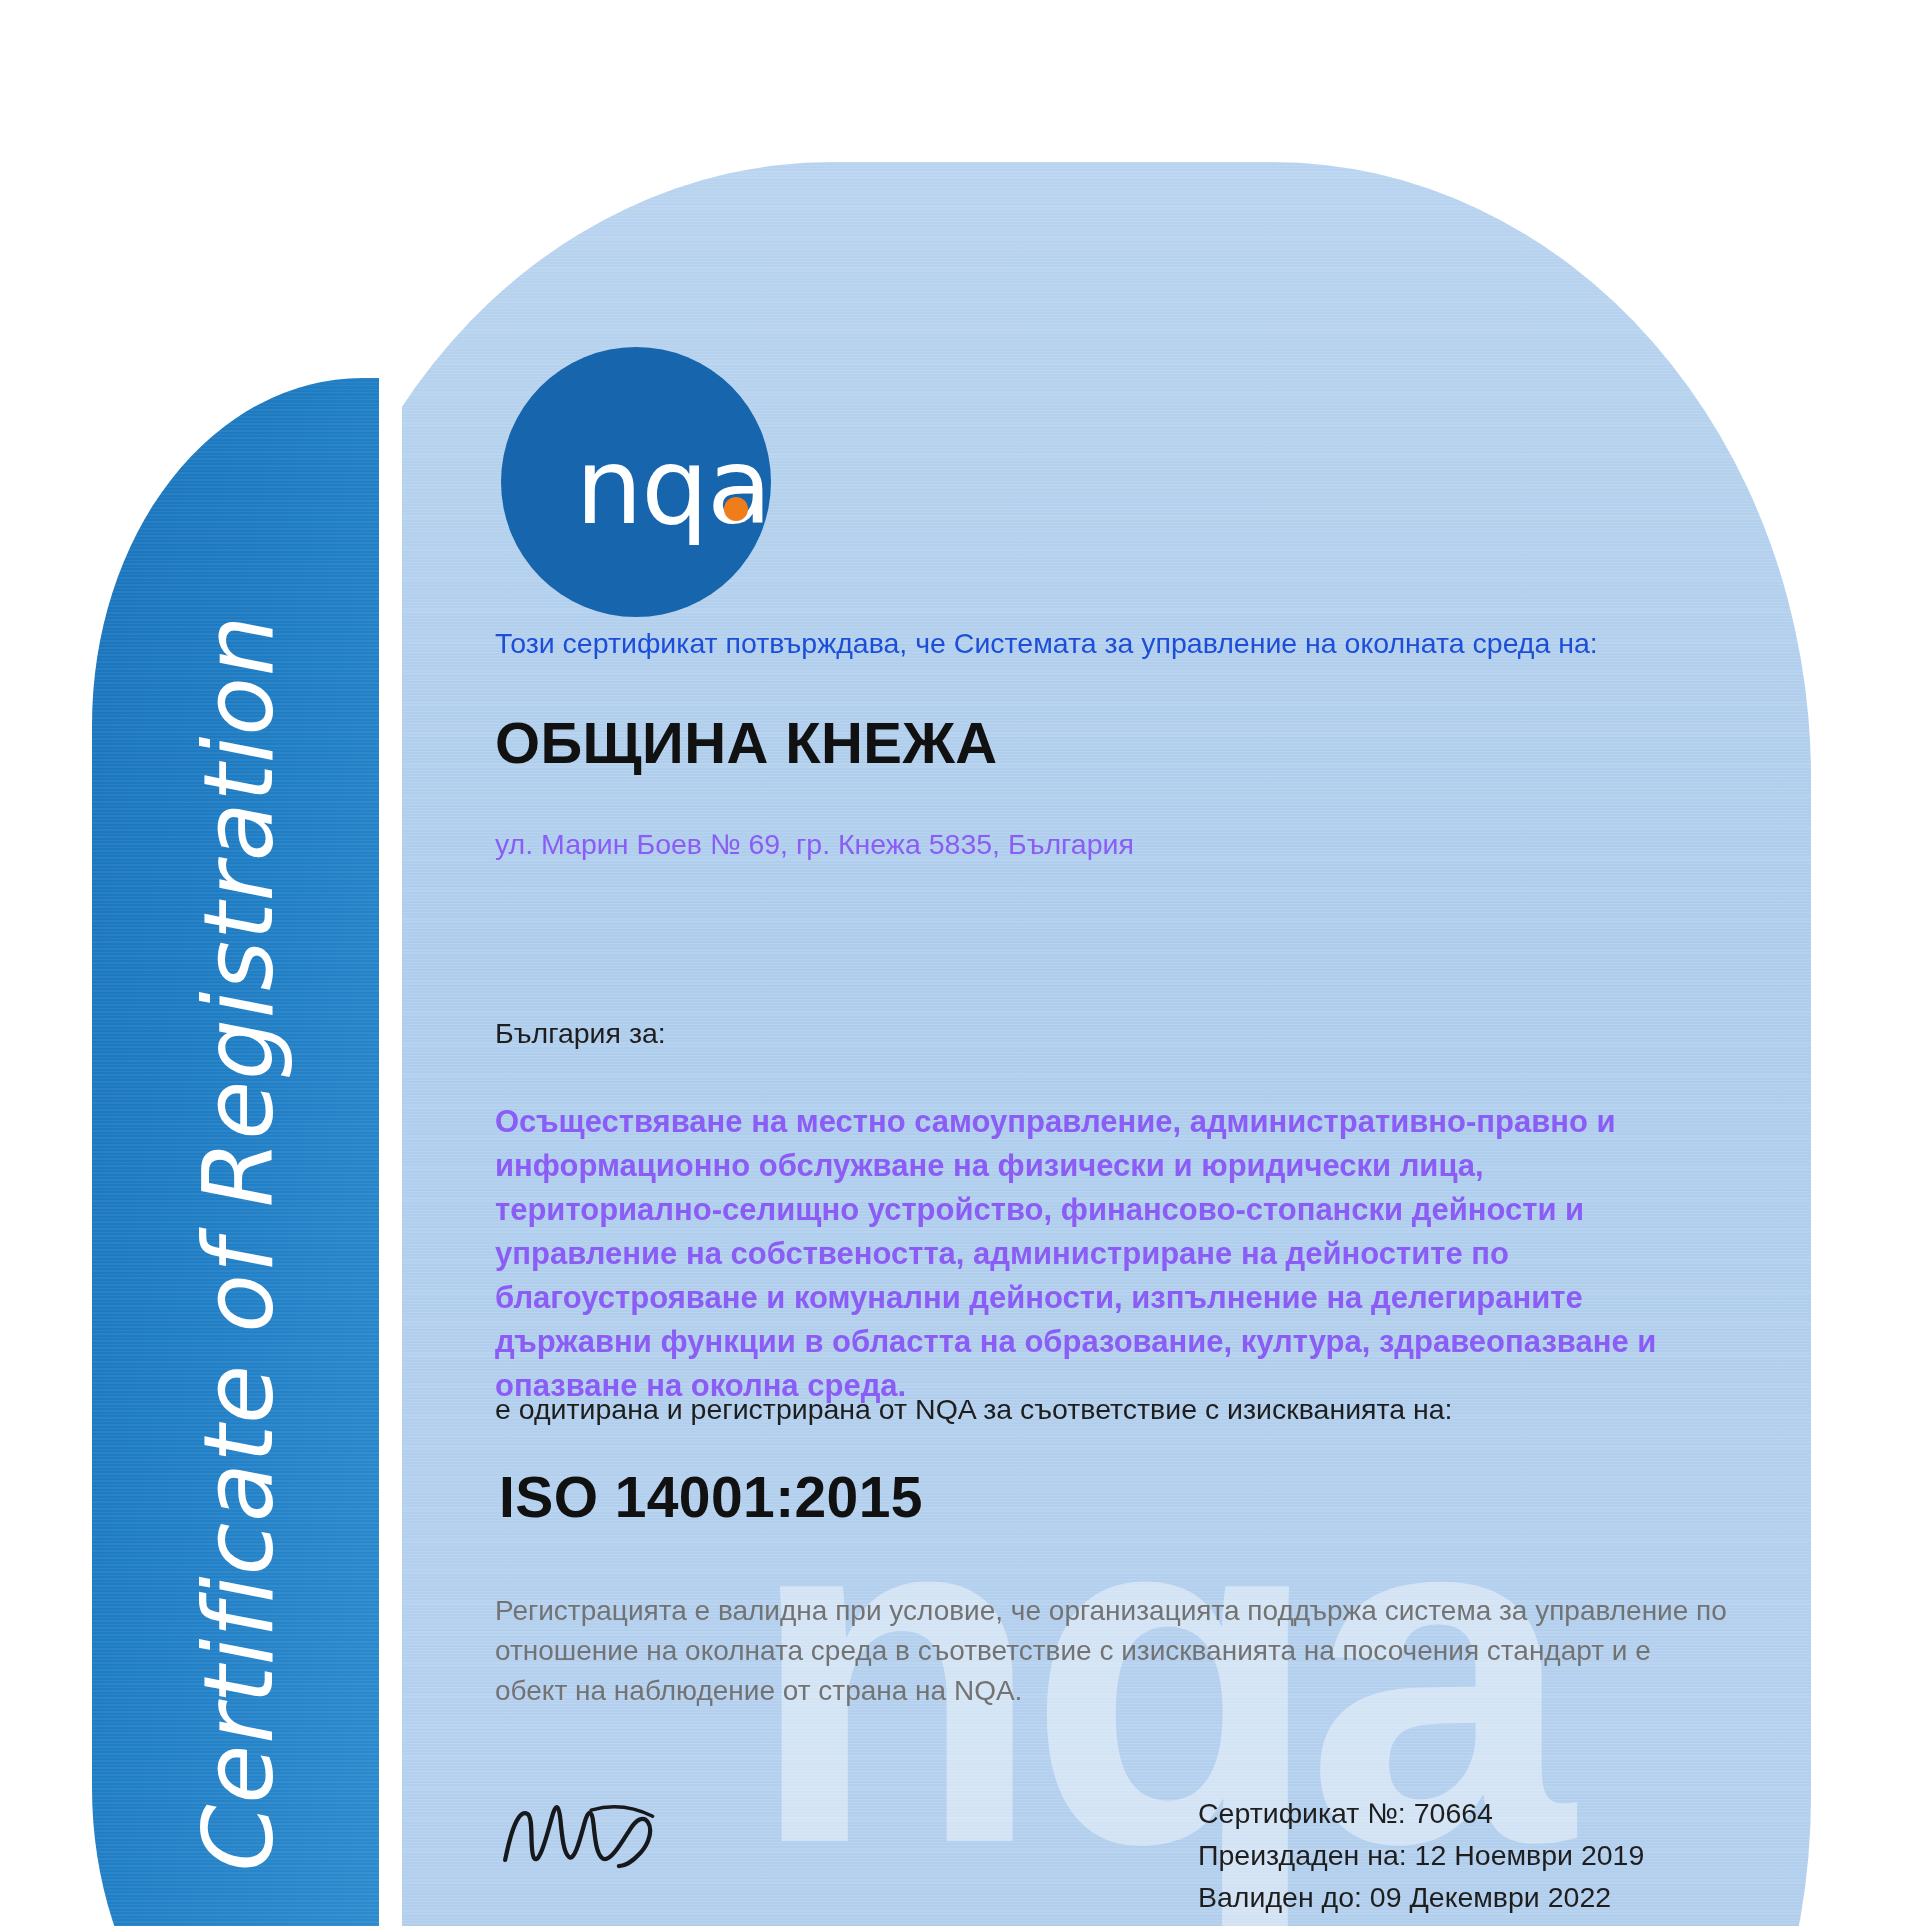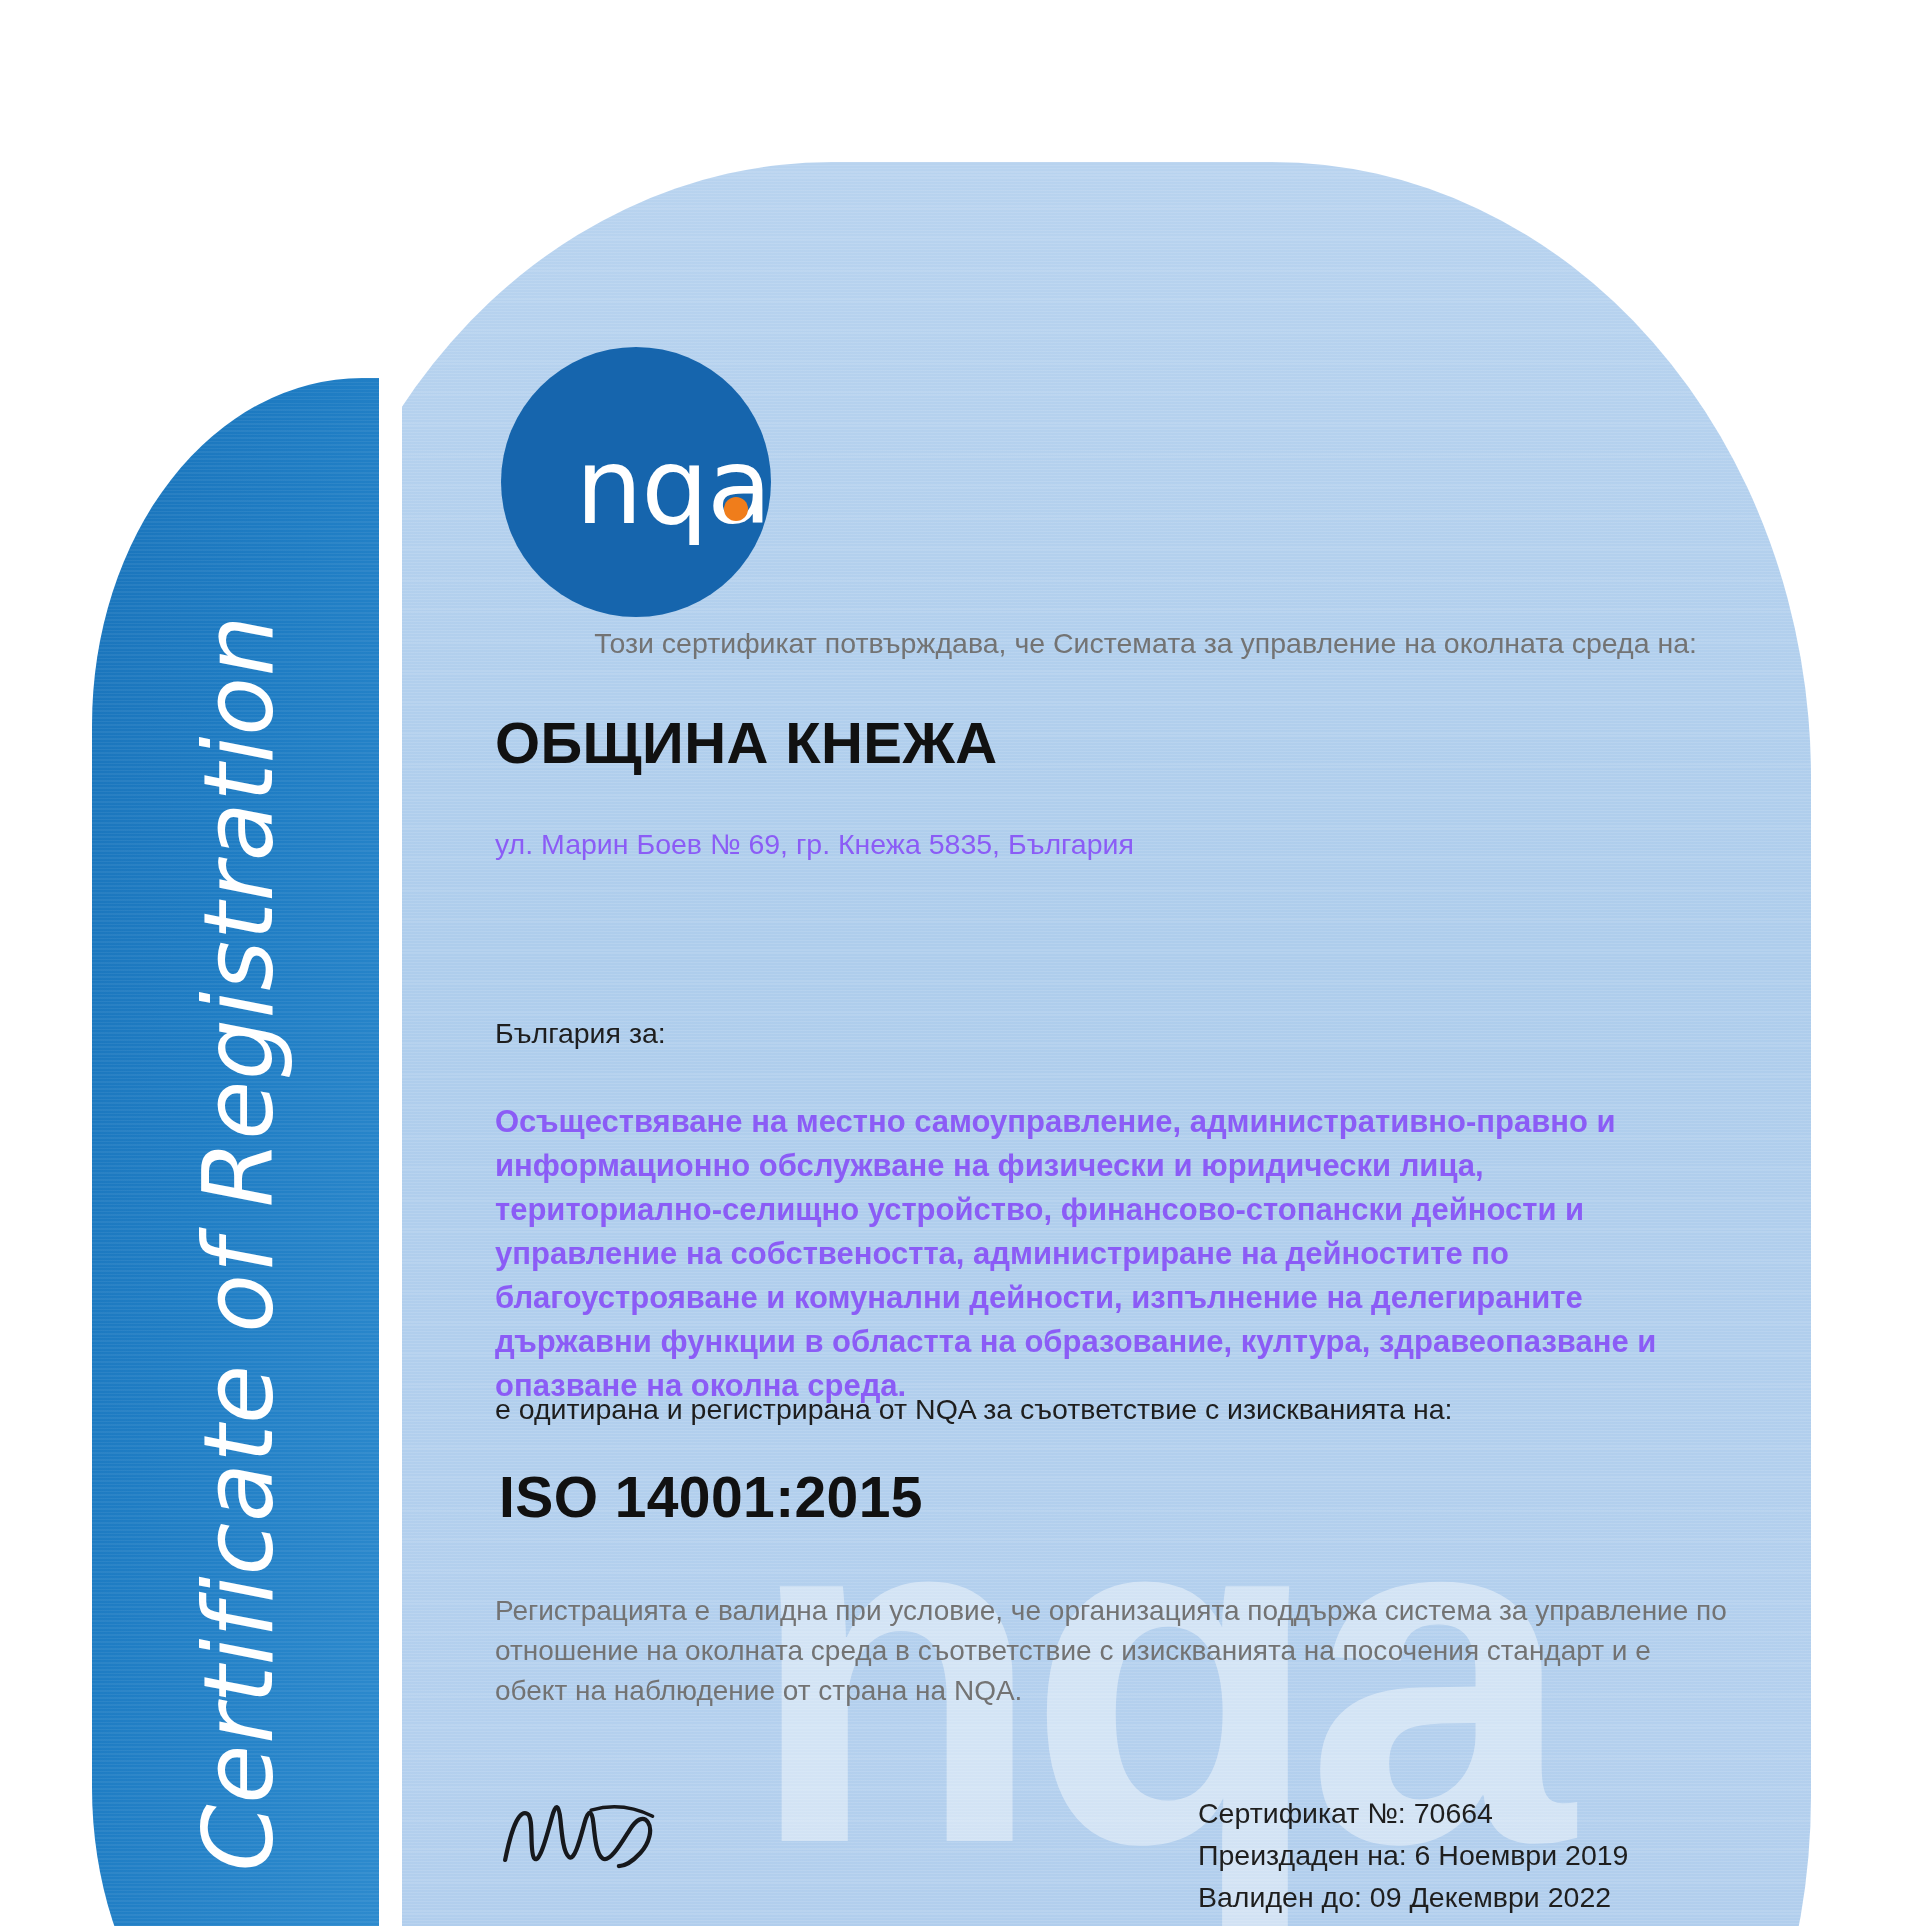--- a/index.html
+++ b/index.html
@@ -151,22 +151,21 @@
     background: #f07d1b;
   }
 
   .intro-line {
     position: absolute;
     left: 495px;
     top: 624px;
     width: 1202px;
     font-size: 28.5px;
     line-height: 1.35;
-    color: #737373;
-    text-align: right;
+    color: #1d4ed8;
   }
 
   .org-name {
     position: absolute;
     left: 495px;
     top: 709px;
     width: 1202px;
     font-size: 58px;
     font-weight: 700;
     letter-spacing: 0.4px;
@@ -287,19 +286,19 @@
 
   <div class="validity-note">Регистрацията е валидна при условие, че организацията поддържа система за управление по отношение на околната среда в съответствие с изискванията на посочения стандарт и е обект на наблюдение от страна на NQA.</div>
 
   <svg class="signature-mark" viewBox="0 0 560 250" xmlns="http://www.w3.org/2000/svg">
     <path d="M20 190 C 40 90, 60 60, 78 70 C 96 80, 82 170, 96 186 C 110 202, 130 120, 142 78 C 152 42, 160 44, 164 86 C 168 128, 172 170, 186 182 C 200 194, 214 140, 226 96 C 236 58, 246 56, 250 96 C 254 136, 258 176, 274 186 C 292 198, 320 150, 344 112 C 362 84, 380 74, 392 92 C 404 110, 396 146, 372 172 C 352 194, 330 206, 316 206" fill="none" stroke="#16181c" stroke-width="11" stroke-linecap="round" stroke-linejoin="round"></path>
     <path d="M244 60 C 300 44, 356 52, 404 76" fill="none" stroke="#16181c" stroke-width="9" stroke-linecap="round"></path>
   </svg>
 
   <div class="meta">
     <div>Сертификат №: 70664</div>
-    <div>Преиздаден на: 6 Ноември 2019</div>
+    <div>Преиздаден на: 12 Ноември 2019</div>
     <div>Валиден до: 09 Декември 2022</div>
 
   </div>
 
 </div>
 
 
 </body></html>

